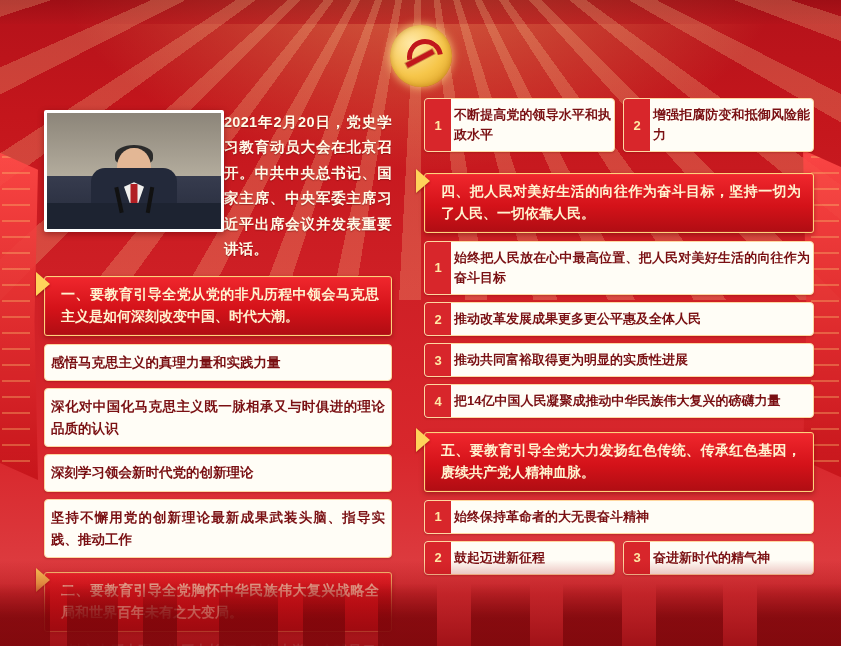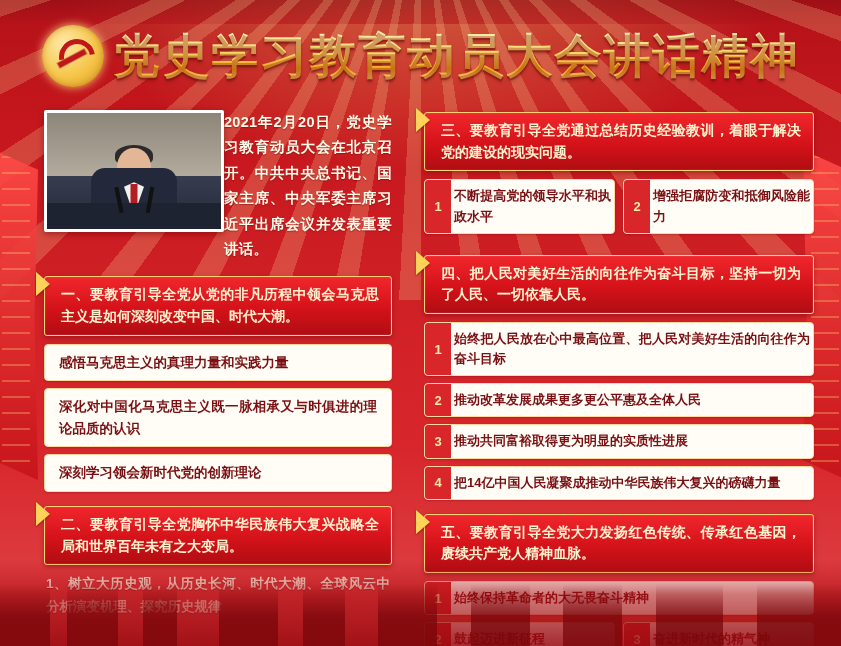--- a/index.html
+++ b/index.html
@@ -124,21 +124,21 @@
   }
   .banner:before {
     content:""; position:absolute; left:-9px; top:-5px;
     border-left:14px solid #ffd35a; border-top:12px solid transparent;
     border-bottom:12px solid transparent;
     filter: drop-shadow(0 1px 1px rgba(90,0,0,.5));
   }
 
   .white-item {
     background:#fffdf6; border:1px solid #ffd7a0; border-radius:4px;
-    padding:7px 14px; margin-bottom:7px;
+    padding:7px 6px; margin-bottom:7px;
     color:#7a1013; font-size:13.5px; font-weight:700; line-height:1.6;
     text-align: justify;
     box-shadow: 0 1px 2px rgba(90,0,0,.25);
   }
   .plain-item {
     color:#fffbe8; font-size:13.5px; font-weight:700; line-height:1.7;
     margin:5px 2px 8px 2px; text-align: justify;
     text-shadow: 0 1px 1px rgba(110,10,10,.5);
   }
 
@@ -198,21 +198,20 @@
 <body>
 
 <div class="poster">
   <div class="top-band"></div>
   <div class="rays"></div>
   <div class="ribbon l"></div>
   <div class="ribbon r"></div>
 
   <div class="title-wrap">
     <div class="emblem"></div>
-    <div class="main-title">党史学习教育动员大会讲话精神</div>
   </div>
 
   <div class="content">
 
     <div class="col-left">
 
       <div class="photo-row">
         <div class="photo">
           <div class="curtain"></div>
           <div class="hair"></div>
@@ -224,29 +223,29 @@
           <div class="mic m1"></div>
           <div class="mic m2"></div>
         </div>
         <div class="intro-text">2021年2月20日，党史学习教育动员大会在北京召开。中共中央总书记、国家主席、中央军委主席习近平出席会议并发表重要讲话。</div>
       </div>
 
       <div class="banner">一、要教育引导全党从党的非凡历程中领会马克思主义是如何深刻改变中国、时代大潮。</div>
       <div class="white-item">感悟马克思主义的真理力量和实践力量</div>
       <div class="white-item">深化对中国化马克思主义既一脉相承又与时俱进的理论品质的认识</div>
       <div class="white-item">深刻学习领会新时代党的创新理论</div>
+      <div class="white-item">坚持不懈用党的创新理论最新成果武装头脑、指导实践、推动工作</div>
 
       <div class="banner">二、要教育引导全党胸怀中华民族伟大复兴战略全局和世界百年未有之大变局。</div>
       <div class="plain-item">1、树立大历史观，从历史长河、时代大潮、全球风云中分析演变机理、探究历史规律</div>
 
     </div>
 
     <div class="col-right">
 
-      <div class="banner">三、要教育引导全党通过总结历史经验教训，着眼于解决党的建设的现实问题。</div>
       <div class="num-grid">
         <div class="num-item">
           <div class="num-badge">1</div>
           <div class="num-text">不断提高党的领导水平和执政水平</div>
         </div>
         <div class="num-item">
           <div class="num-badge">2</div>
           <div class="num-text">增强拒腐防变和抵御风险能力</div>
         </div>
       </div>

